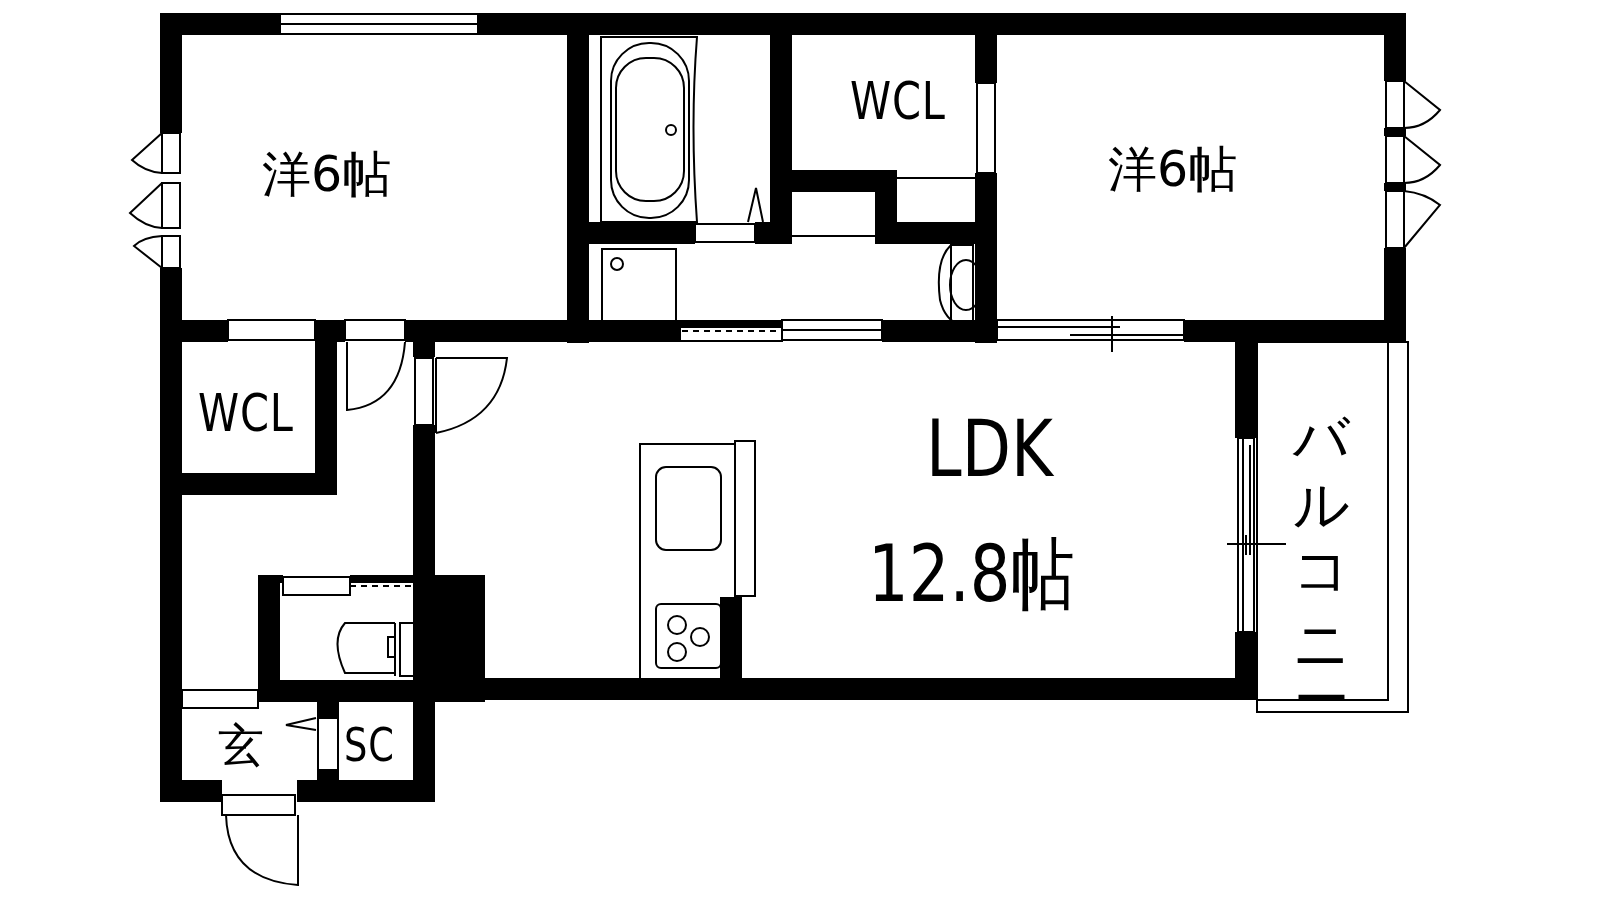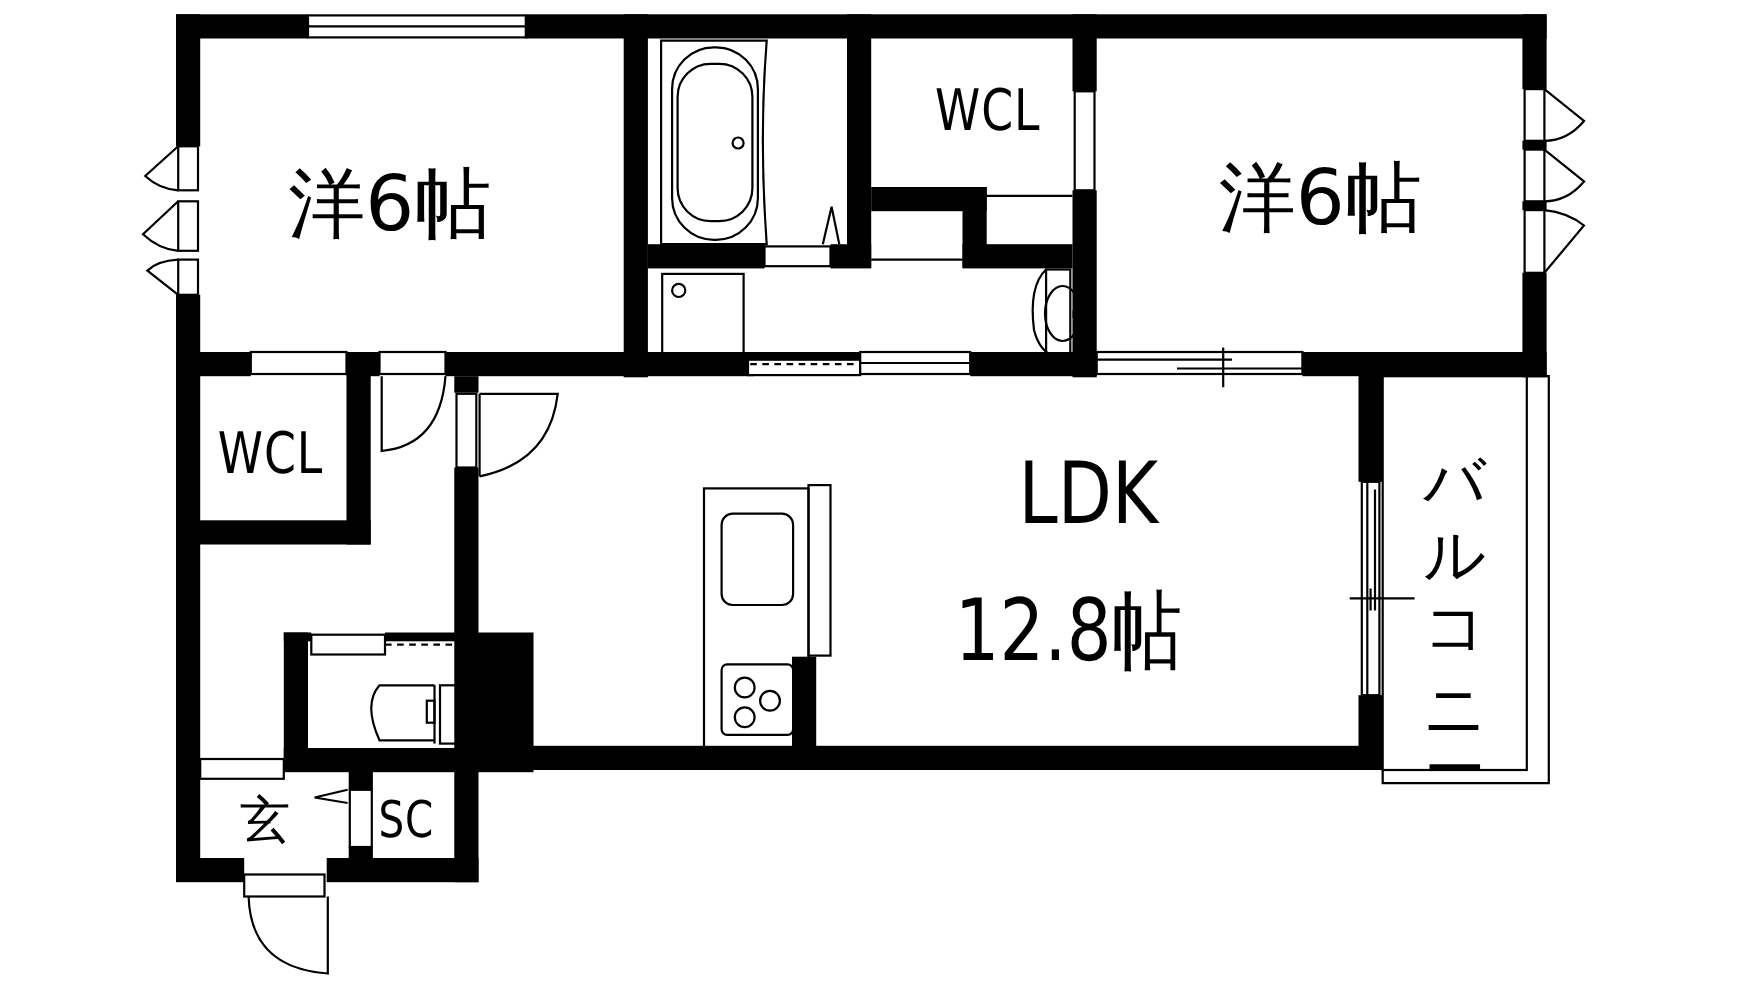--- a/index.html
+++ b/index.html
@@ -3,21 +3,21 @@
 <meta charset="utf-8">
 <style>
   html,body{margin:0;padding:0;background:#ffffff;}
   body{width:1600px;height:900px;overflow:hidden;position:relative;font-family:"DejaVu Sans","Liberation Sans",sans-serif;}
   #plan{position:absolute;left:0;top:0;width:1600px;height:900px;}
   .wall{fill:#000000;}
   .thin{fill:#ffffff;stroke:#000000;stroke-width:2;}
   .line{fill:none;stroke:#000000;stroke-width:2;}
   .dash{fill:none;stroke:#000000;stroke-width:2;stroke-dasharray:6 5;}
   .label{position:absolute;color:#000000;font-family:"DejaVu Sans","Liberation Sans",sans-serif;white-space:nowrap;line-height:1;transform-origin:left top;}
-  .room-big{font-size:70px;}
+  .room-big{font-size:49px;}
   .room-mid{font-size:52px;letter-spacing:1px;transform:scaleX(0.8);}
   .ldk{font-size:78px;transform:scaleX(0.82);}
   .vertical{writing-mode:vertical-rl;font-size:56px;letter-spacing:10px;}
 </style>
 </head>
 <body>
 
 <svg id="plan" viewBox="0 0 1600 900" xmlns="http://www.w3.org/2000/svg">
 
   <g>

